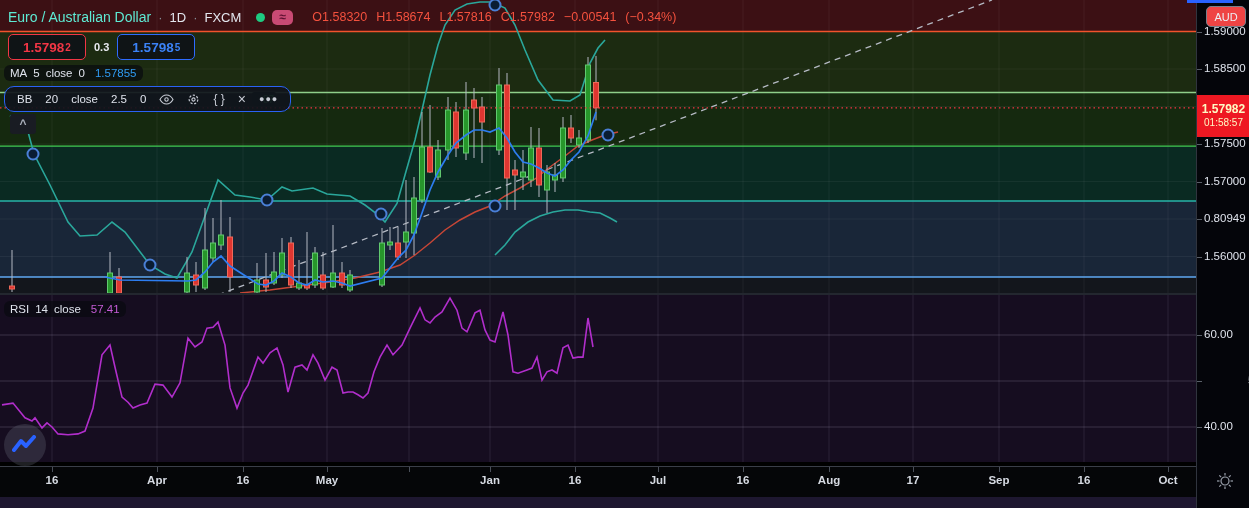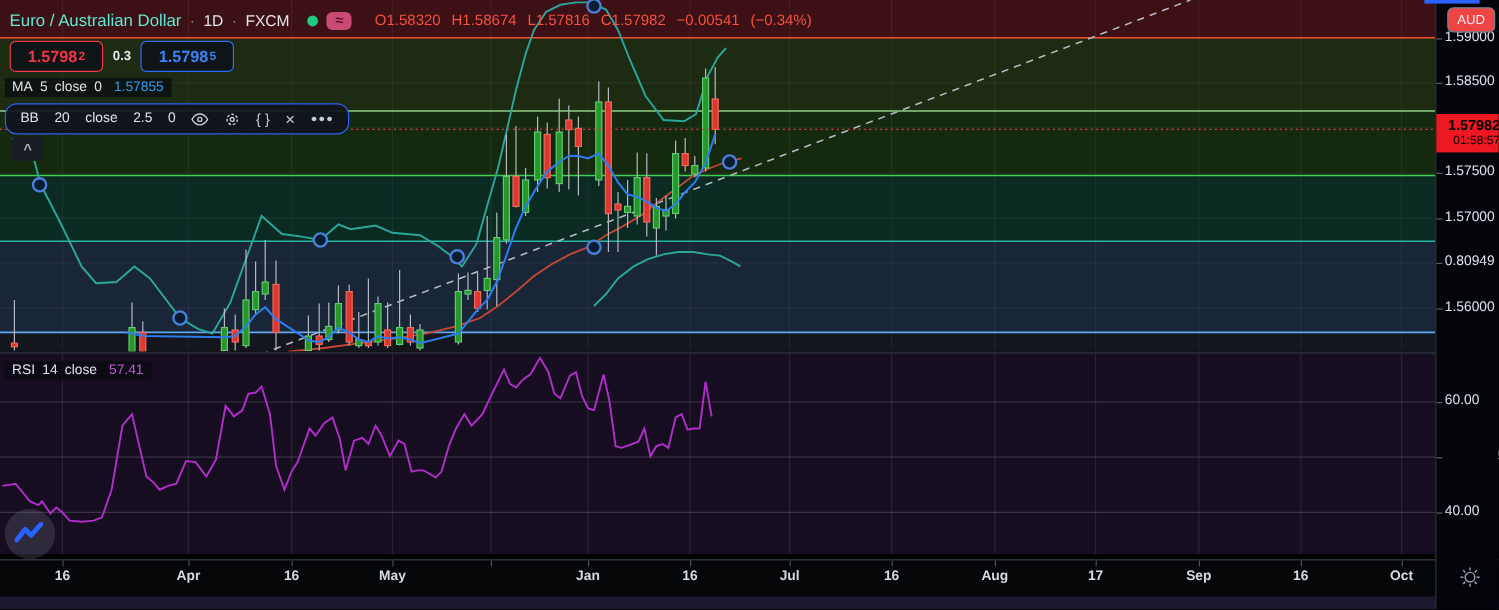--- a/index.html
+++ b/index.html
@@ -19,41 +19,41 @@
            font-size:12px;font-weight:bold;display:flex;align-items:center;justify-content:center;}
   .ohlc{display:flex;gap:9px;margin-left:12px;font-size:12.5px;color:#f4513e;}
   .quote-row{position:absolute;left:8px;top:34px;display:flex;align-items:center;gap:6px;}
   .qbox{height:26px;min-width:78px;padding:0 9px;border-radius:5px;background:rgba(13,16,23,.85);
         display:flex;align-items:center;justify-content:center;font-size:13.5px;font-weight:bold;}
   .qbox sup{font-size:10px;margin-left:1px;}
   .qbid{border:1px solid #f23645;color:#f23645;}
   .qask{border:1px solid #2e6bff;color:#3b82f6;}
   .spread{font-size:11px;color:#e8eaf0;font-weight:bold;padding:0 2px;}
   .ind-row{position:absolute;display:flex;align-items:center;gap:6px;font-size:11.5px;
-           background:rgba(8,10,15,.72);padding:2px 6px;border-radius:1px;white-space:nowrap;}
+           background:rgba(8,10,15,.72);padding:2px 6px;border-radius:6px;white-space:nowrap;}
   .ind-val-blue{color:#2f9bf3;margin-left:4px;}
   .ind-val-purple{color:#c55bd6;margin-left:4px;}
   .bb-toolbar{position:absolute;left:4px;top:86px;height:26px;display:flex;align-items:center;gap:13px;
               padding:0 12px;border:1.5px solid #2a62f5;border-radius:10px;background:rgba(16,19,28,.92);
               font-size:11.5px;white-space:nowrap;z-index:32;}
   .tb-ic{color:#c7cbd4;display:flex;align-items:center;cursor:pointer;font-size:12px;}
   .lvl-part{position:absolute;left:252px;top:92px;width:24px;height:14px;background:#0c2a13;
             color:#46e065;font-size:10px;display:flex;align-items:center;justify-content:flex-end;
             padding-right:2px;z-index:31;border-radius:2px;}
   .chev{position:absolute;left:10px;top:114px;width:26px;height:20px;background:#191c23;border-radius:3px;
         color:#aab0bb;font-size:12px;font-weight:bold;display:flex;align-items:center;justify-content:center;z-index:30;}
   .tv-logo{position:absolute;left:4px;top:424px;width:42px;height:42px;border-radius:50%;
            background:rgba(110,115,128,.28);display:flex;align-items:center;justify-content:center;z-index:20;}
   
   #right-axis{position:absolute;left:1196px;top:0;width:53px;height:508px;background:#04050a;
               border-left:1px solid #30343e;z-index:10;}
   .pr-lab{position:absolute;left:7px;font-size:11.5px;color:#dfe3ec;white-space:nowrap;}
   .pr-tick{position:absolute;left:0;width:5px;height:1px;background:#5a6069;}
-  #price-badge{position:absolute;left:0;top:95px;width:53px;height:32px;background:#ee1822;color:#000000;
-               display:flex;flex-direction:column;align-items:flex-end;justify-content:center;line-height:1.25;z-index:12;}
+  #price-badge{position:absolute;left:0;top:95px;width:53px;height:42px;background:#ee1822;color:#fef9c3;
+               display:flex;flex-direction:column;align-items:center;justify-content:center;line-height:1.25;z-index:12;}
   #price-badge .b1{font-size:12px;font-weight:bold;}
   #price-badge .b2{font-size:10px;}
   #aud-chip{position:absolute;left:9px;top:6px;width:40px;height:21px;border:1px solid #7a7f8a;border-radius:5px;
             background:#ef4444;color:#eceff4;font-size:11px;display:flex;align-items:center;justify-content:center;z-index:13;}
   #blue-strip{position:absolute;left:1187px;top:0;width:46px;height:3px;background:#2962ff;z-index:14;}
   #time-axis{position:absolute;left:0;top:466px;width:1249px;height:32px;background:#050608;
              border-top:1px solid #3a3e48;z-index:9;}
   .t-lab{position:absolute;top:7px;font-size:11.5px;font-weight:bold;color:#d6dae2;transform:translateX(-50%);}
   .t-tick{position:absolute;top:0;width:1px;height:5px;background:#4a4f59;}
   #bottom-strip{position:absolute;left:0;top:497px;width:1249px;height:11px;background:#1e1730;z-index:9;}

